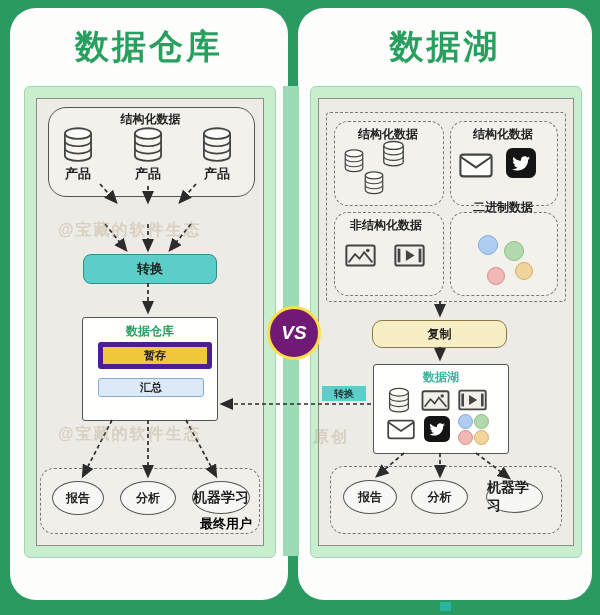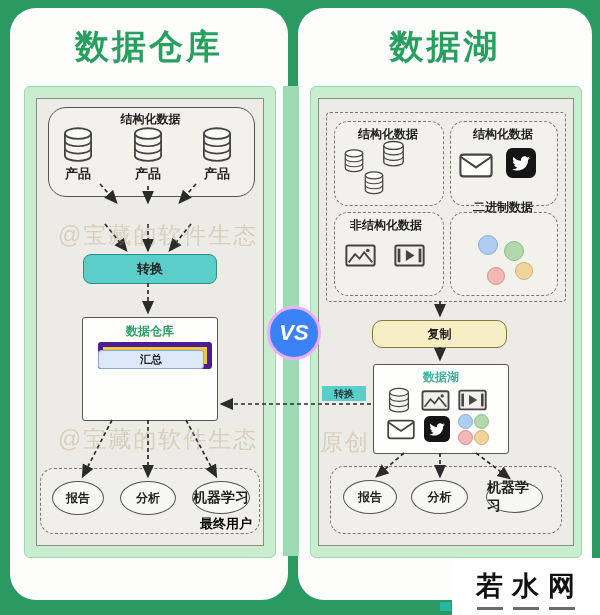--- a/index.html
+++ b/index.html
@@ -47,27 +47,27 @@
     font-size:10px; font-weight:700; color:#1d3a39;}
   .dot{position:absolute; border-radius:50%;}
   .dot.b{background:#aecdf0; border:1px solid #86aede;}
   .dot.g{background:#b2d9ae; border:1px solid #8cbf87;}
   .dot.y{background:#f0d49c; border:1px solid #d4b06a;}
   .dot.r{background:#f2b8b5; border:1px solid #da8d89;}
   
   #center-strip{position:absolute; left:283px; top:86px; width:16px; height:470px;
     background:#9bdcb6; z-index:15;}
   #vs-badge{position:absolute; left:267px; top:306px; width:48px; height:48px; border-radius:50%;
-    background:#3b82f6; border:3px solid #f0abfc; z-index:30;
+    background:#701a75; border:3px solid #fde047; z-index:30;
     display:flex; align-items:center; justify-content:center;
-    color:#fff; font-weight:900; font-size:22px; font-style:italic;}
+    color:#fff; font-weight:900; font-size:19px; font-style:italic;}
   
   #arrows{position:absolute; left:0; top:0; width:600px; height:615px; z-index:20; pointer-events:none;}
   
-  .wm{position:absolute; font-size:23px; font-weight:400; letter-spacing:2px;
+  .wm{position:absolute; font-size:16px; font-weight:700; letter-spacing:2px;
     color:rgba(172,148,118,0.32); z-index:40; white-space:nowrap;}
   
   #logo-block{position:absolute; left:452px; top:558px; width:148px; height:57px; background:#fff; z-index:50;}
   #logo-title{margin-top:10px; text-align:center; font-size:27px; font-weight:900;
     letter-spacing:9px; color:#111; padding-left:8px;}
   .logo-bars{display:flex; justify-content:center; gap:10px; margin-top:3px;}
   .logo-bars span{display:block; width:26px; height:3px; background:#6b6b6b;}
   #logo-accent{position:absolute; left:440px; top:602px; width:11px; height:9px; background:#2ab5a0; z-index:51;}
   .icon{position:absolute;}
 </style>
@@ -125,21 +125,21 @@
   <div class="prod-label" style="left:56px;top:165px;">产品</div>
   <div class="prod-label" style="left:126px;top:165px;">产品</div>
   <div class="prod-label" style="left:195px;top:165px;">产品</div>
 
 
   <div class="flowbox teal" style="left:83px;top:254px;width:132px;height:28px;">转换</div>
 
   <div class="whitebox" style="left:82px;top:317px;width:134px;height:102px;">
     <div class="wh-title" style="top:5px;">数据仓库</div>
     <div class="bar bar-gold" style="top:24px;">暂存</div>
-    <div class="bar bar-blue" style="top:32px;text-align:right;">汇总</div>
+    <div class="bar bar-blue" style="top:60px;text-align:right;">汇总</div>
   </div>
 
   <div class="dashbox" style="left:40px;top:468px;width:218px;height:64px;"></div>
   <div class="ellipse" style="left:52px;top:481px;width:50px;height:32px;">报告</div>
   <div class="ellipse" style="left:120px;top:481px;width:54px;height:32px;">分析</div>
   <div class="ellipse small-font" style="left:192px;top:481px;width:56px;height:31px;">机器学习</div>
   <div class="enduser-caption" style="left:200px;top:515px;">最终用户</div>
 
   <div id="card-right" class="card">
     <div class="card-title">数据湖</div>
@@ -242,25 +242,17 @@
       <line x1="440" y1="301" x2="440" y2="315"></line>
       <line x1="440" y1="347" x2="440" y2="359"></line>
       <line x1="404" y1="453" x2="377" y2="476"></line>
       <line x1="440" y1="453" x2="440" y2="476"></line>
       <line x1="476" y1="453" x2="509" y2="478"></line>
     </g>
   </svg>
 
   <div class="wm" style="left:58px;top:220px;">@宝藏的软件生态</div>
   <div class="wm" style="left:58px;top:424px;">@宝藏的软件生态</div>
-  <div class="wm" style="left:320px;top:427px;">原创</div>
+  <div class="wm" style="left:313px;top:427px;">原创</div>
 
   <div id="logo-accent"></div>
-  <div id="logo-block">
-    <div id="logo-title">若水网</div>
-    <div class="logo-bars">
-      <span></span>
-      <span></span>
-      <span></span>
-    </div>
-  </div>
 
 </div>
 
 </body></html>

